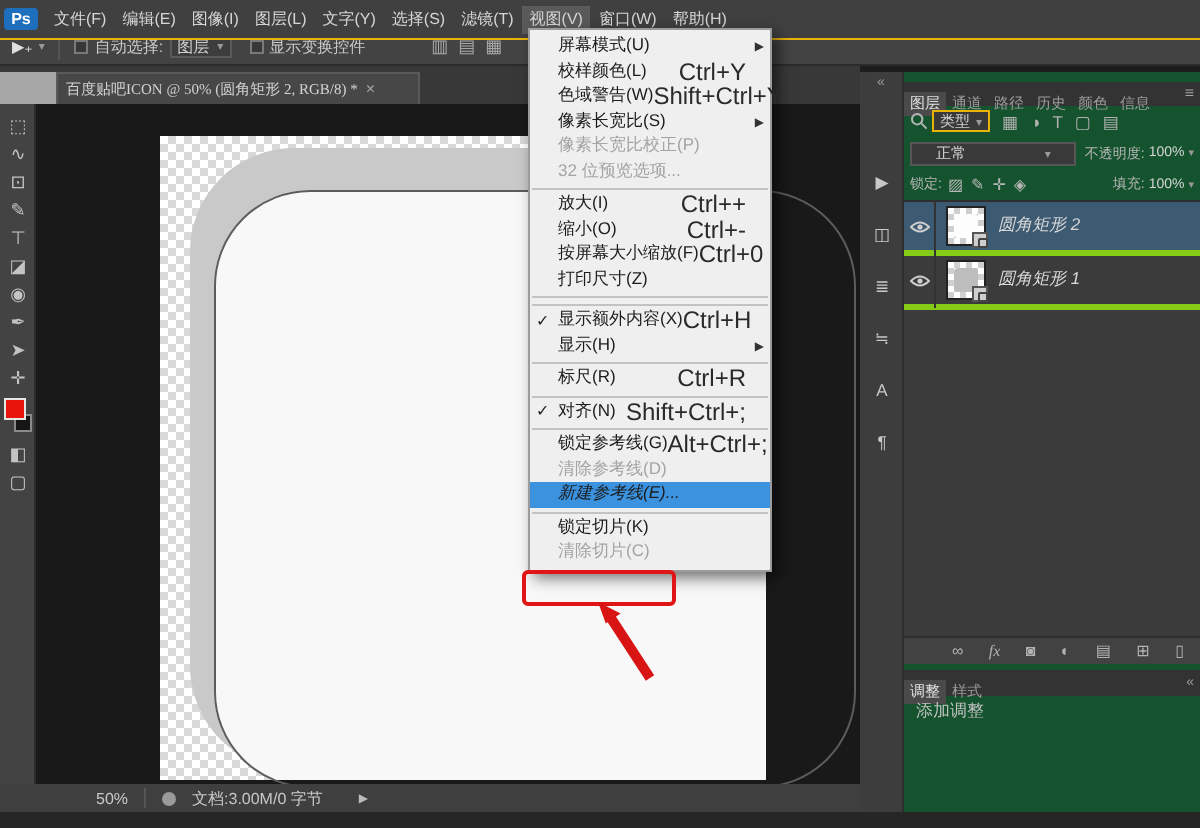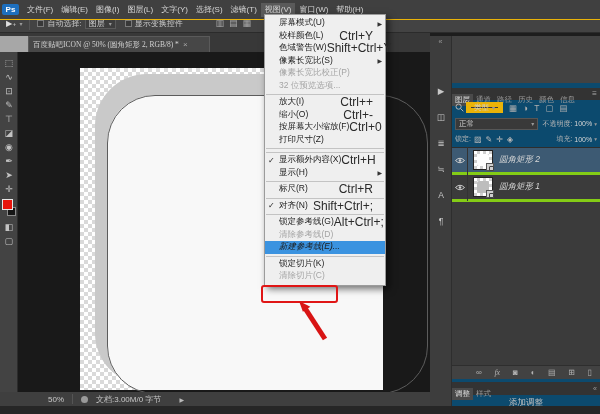--- a/index.html
+++ b/index.html
@@ -76,34 +76,34 @@
   #redbox{position:absolute;left:261px;top:285px;width:77px;height:18px;border:2px solid #e01616;
           border-radius:3px;z-index:20;}
   #arrow{position:absolute;left:0;top:0;width:600px;height:414px;z-index:20;pointer-events:none;}
 
   
   #rightcol{position:absolute;left:430px;top:36px;width:170px;height:370px;background:#424242;z-index:8;}
   #strip{position:absolute;left:0;top:0;width:22px;height:370px;background:#3d3d3d;border-right:1px solid #2e2e2e;}
   #strip .collapse{display:block;text-align:center;color:#9a9a9a;font-size:7px;margin-top:2px;}
   #strip-icons{position:absolute;left:0;top:42px;width:22px;}
   .strip-ic{display:block;width:22px;height:26px;text-align:center;line-height:26px;font-size:8.5px;color:#c8c8c8;}
-  #panel{position:absolute;left:22px;top:0;right:0;bottom:0;background:#0c4a6e;margin-top:47px;}
+  #panel{position:absolute;left:22px;top:0;right:0;bottom:0;background:#14532d;}
   #ptabs{position:absolute;left:0;top:5px;right:0;height:12px;background:#333;}
   .panel-tab{display:inline-block;height:12px;line-height:12px;padding:0 3px;font-size:7.5px;color:#9a9a9a;}
   .panel-tab.active{background:#4a4a4a;color:#e0e0e0;}
   #pmenu{position:absolute;right:3px;top:5px;font-size:8px;color:#aaa;line-height:12px;}
   #filterrow{position:absolute;left:0;top:17px;right:0;height:15px;display:flex;align-items:center;padding:0 3px;}
-  #kindbox{display:inline-flex;align-items:center;height:11px;border:5px solid #eab308;background:#393939;
+  #kindbox{display:inline-flex;align-items:center;height:11px;border:1px solid #eab308;background:#393939;
            padding:0 3px;margin:0 4px 0 2px;font-size:7.5px;color:#cfcfcf;}
   #kindbox .dd{font-size:6px;color:#999;margin-left:3px;}
   #filtericons{display:flex;gap:6px;margin-left:2px;}
   .filter-ic{font-size:8.5px;color:#b0b0b0;line-height:12px;}
   #blendrow{position:absolute;left:0;top:33px;right:0;height:15px;display:flex;align-items:center;padding:0 3px;font-size:7px;}
   #modebox{display:inline-flex;align-items:center;justify-content:space-between;width:88px;height:12px;
-           border:1px solid #565656;background:#393939;padding:0 3px;font-size:7.5px;color:#d5d5d5;}
+           border:1px solid #565656;background:#393939;padding:0 12px;font-size:7.5px;color:#d5d5d5;}
   #modebox .dd{font-size:6px;color:#999;}
   .small-label{color:#b5b5b5;margin-left:4px;white-space:nowrap;}
   .small-value{color:#d5d5d5;margin-left:2px;white-space:nowrap;}
   .mini-dd{font-size:5.5px;color:#999;margin-left:2px;}
   #lockrow{position:absolute;left:0;top:49px;right:0;height:14px;display:flex;align-items:center;padding:0 3px;font-size:7px;}
   #lockicons{display:flex;gap:4px;margin-left:3px;}
   .lock-ic{font-size:8px;color:#b8b8b8;}
   #lockrow .fill{margin-left:auto;display:flex;align-items:center;}
   #pdivider{position:absolute;left:0;top:64px;right:0;border-top:1px solid #2e2e2e;}
   #layerlist{position:absolute;left:0;top:65px;right:0;height:217px;background:#3b3b3b;}
@@ -121,21 +121,21 @@
   .badge{position:absolute;right:-2px;bottom:-2px;width:8px;height:8px;background:#cfcfcf;border:1px solid #555;}
   .badge::after{content:"";position:absolute;left:1.5px;top:1.5px;width:3.5px;height:3.5px;border:1px solid #444;border-radius:1px;}
   .lname{font-size:8.5px;color:#d8d8d8;white-space:nowrap;}
   #lfooter{position:absolute;left:0;top:282px;right:0;height:14px;border-top:1px solid #2e2e2e;background:#424242;
            display:flex;align-items:center;justify-content:space-between;padding:0 8px 0 24px;}
   .foot-ic{font-size:8px;color:#b2b2b2;line-height:12px;}
   .foot-ic.fx{font-style:italic;font-family:"Liberation Serif",serif;}
   #adjtabs{position:absolute;left:0;top:299px;right:0;height:13px;background:#333;}
   #adjcollapse{position:absolute;right:3px;top:299px;font-size:7px;color:#9a9a9a;line-height:13px;}
   #adjcontent{position:absolute;left:0;top:312px;right:0;height:16px;display:flex;align-items:center;
-              padding:0 6px;font-size:8.5px;color:#c0c0c0;justify-content:center;}
+              padding:0 6px;font-size:8.5px;color:#c0c0c0;}
 
   
   #statusbar{position:absolute;left:0;top:392px;width:430px;height:14px;background:#3f3f3f;z-index:9;
              display:flex;align-items:center;font-size:8px;color:#c8c8c8;}
   #statusbar .zoomtxt{margin-left:48px;}
   .stat-sep{width:1px;height:10px;background:#2c2c2c;border-right:1px solid #555;margin:0 8px;}
   #diskicon{display:inline-block;width:7px;height:7px;border-radius:50%;background:#9a9a9a;margin-right:8px;}
   #statusbar .expand{margin-left:18px;font-size:6px;color:#bbb;}
   #bottomstrip{position:absolute;left:0;top:406px;width:600px;height:8px;background:#262626;z-index:9;}
 </style>

